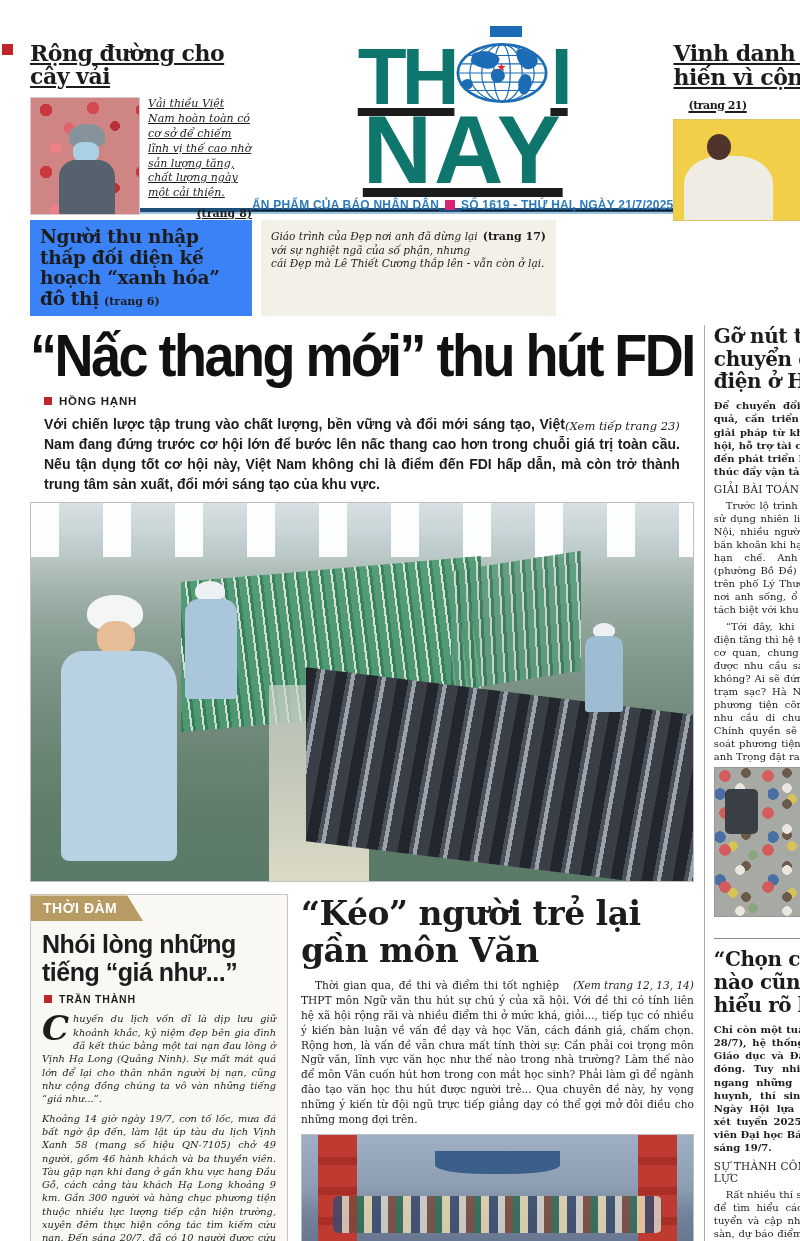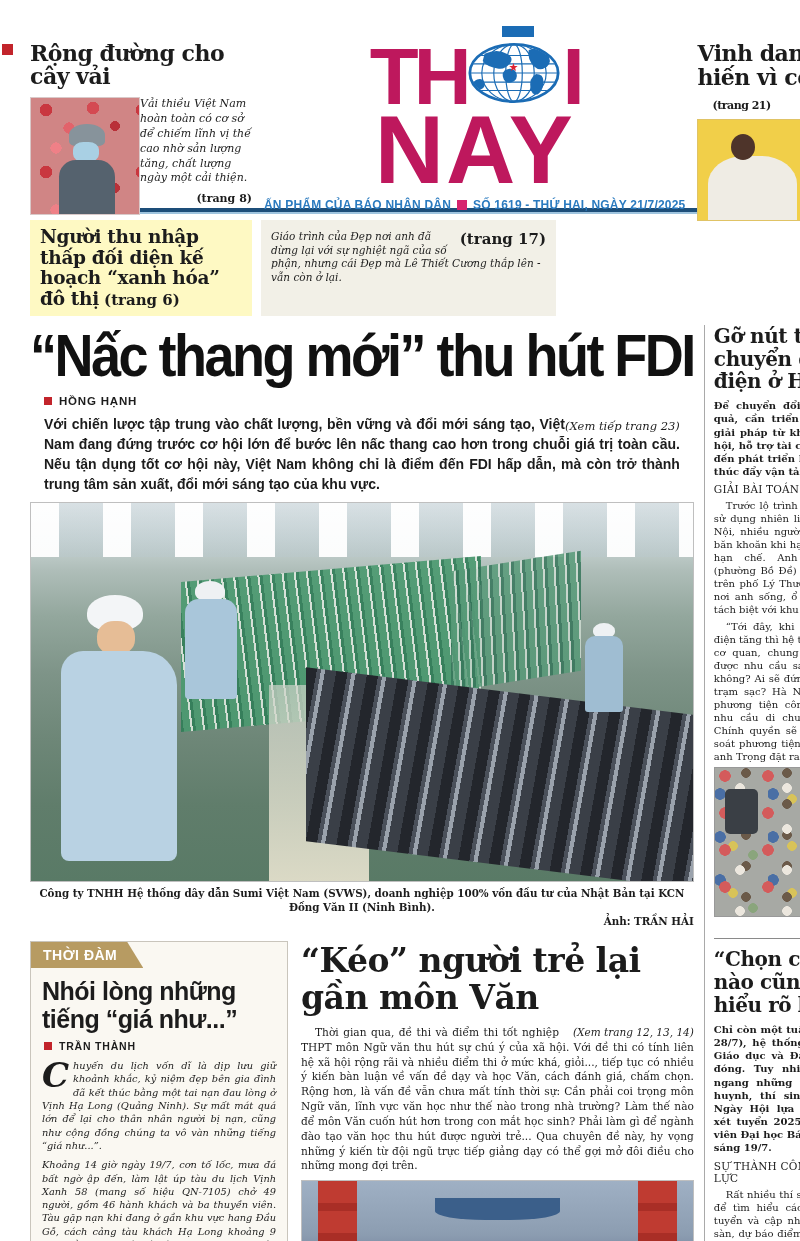--- a/index.html
+++ b/index.html
@@ -3,65 +3,65 @@
 <meta charset="utf-8">
 <style>
   * { margin:0; padding:0; box-sizing:border-box; }
   html,body { width:800px; height:1241px; background:#ffffff; }
   body { font-family:"DejaVu Serif","Liberation Serif",serif; color:#1c1c1c; overflow:hidden; }
   .page { position:relative; width:800px; height:1241px; padding:42px 30px 0 30px; }
 
   .corner-mark { position:absolute; left:2px; top:44px; width:11px; height:11px; background:#c2242b; }
 
   
-  .header-row { display:grid; grid-template-columns:222px 1fr 237px; column-gap:12px; height:161px; }
+  .header-row { display:grid; grid-template-columns:222px 1fr 237px; height:161px;text-decoration:underline; }
 
   .promo-left .promo-title { font-weight:bold; font-size:22px; line-height:1.05; letter-spacing:-0.5px; }
   .promo-left-body { display:flex; margin-top:9px; }
   .photo-lychee { flex:none; width:110px; height:118px; border:1px solid #d9c9c9;
     background-color:#d08585;
     background-image:
       radial-gradient(circle 9px at 15px 12px, #c9373f 70%, rgba(0,0,0,0) 71%),
       radial-gradient(circle 8px at 38px 30px, #e2636b 70%, rgba(0,0,0,0) 71%),
       radial-gradient(circle 9px at 62px 10px, #d44a52 70%, rgba(0,0,0,0) 71%),
       radial-gradient(circle 7px at 84px 28px, #b93038 70%, rgba(0,0,0,0) 71%),
       radial-gradient(circle 6px at 52px 44px, #3c7a44 70%, rgba(0,0,0,0) 71%),
       radial-gradient(circle 8px at 25px 50px, #ef8087 70%, rgba(0,0,0,0) 71%);
     background-size:96px 62px; position:relative; overflow:hidden; }
   .lychee-helmet { position:absolute; left:38px; top:26px; width:36px; height:22px; background:#87939b; border-radius:50% 50% 20% 20%; }
   .lychee-mask { position:absolute; left:42px; top:44px; width:26px; height:20px; background:#a9d0e4; border-radius:40%; }
   .lychee-jacket { position:absolute; left:28px; top:62px; width:56px; height:56px; background:#55626e; border-radius:30% 30% 0 0; }
-  .promo-caption { font-style:italic; font-size:11px; line-height:1.35; }
+  .promo-caption { font-style:italic; font-size:11px; line-height:1.35; padding-left:8px; }
   .page-ref { font-size:11px; font-weight:bold; font-style:normal; }
   .promo-caption .page-ref { display:block; text-align:right; margin-top:6px; }
 
   .masthead { text-align:center; }
-  .logo { color:#be185d; font-family:"Liberation Sans","DejaVu Sans",sans-serif; font-weight:bold; }
+  .logo { color:#0f766e; font-family:"Liberation Sans","DejaVu Sans",sans-serif; font-weight:bold; }
   .logo-l1 { display:flex; align-items:flex-end; justify-content:center; font-size:80px; line-height:0.8; letter-spacing:-5px; }
   .globe-wrap { position:relative; margin:0 2px; }
   .accent-dash { position:absolute; top:-16px; left:34px; width:32px; height:11px; background:#1b6cb5; }
   .logo-l2 { font-size:96px; line-height:0.82; letter-spacing:2px; margin-top:2px; }
   .pub-line { margin-top:8px; color:#2a7abf; font-family:"Liberation Sans","DejaVu Sans",sans-serif; font-weight:bold; font-size:12px; letter-spacing:0.2px; white-space:nowrap; }
   .pub-square { display:inline-block; width:10px; height:10px; background:#d6246e; margin:0 6px; vertical-align:-1px; }
 
   .promo-right .promo-title { font-weight:bold; font-size:22px; line-height:1.08; letter-spacing:-0.5px; }
   .promo-right .page-ref { font-weight:bold;margin-left:15px; }
   .photo-award { margin-top:6px; width:100%; height:102px; position:relative; background:#f1cf49; overflow:hidden; border:1px solid #e0c365; }
   .aw-man-head { position:absolute; left:14%; top:14%; width:24px; height:26px; background:#4e342a; border-radius:50%; }
   .aw-man-body { position:absolute; left:4%; top:36%; width:38%; height:70%; background:#efece4; border-radius:40% 40% 0 0; }
 
   .navy-rule { margin-top:5px; height:0; border-top:4px solid #1d4e79; border-bottom:2px solid #9fc4de; }
 
   
   .teaser-row { display:grid; grid-template-columns:222px 1fr 205px; column-gap:9px; margin-top:6px; }
   .teaser { padding:7px 10px 6px 10px; }
-  .teaser.beige { background:#fef9c3; }
+  .teaser.beige { background:#3b82f6; }
   .teaser.light { background:#f2f0e7; }
   .teaser-title { font-weight:bold; font-size:18.5px; line-height:1.12; letter-spacing:-0.3px; }
-  .teaser .page-ref { font-size:15px; }
+  .teaser .page-ref { font-size:11px; }
   .teaser-sub { font-style:italic; font-size:10.5px; line-height:1.3; margin-top:3px; }
   .teaser-sub .page-ref { float:right; }
   .t3 .page-ref { display:block; text-align:right; }
 
   
   .main-row { display:grid; grid-template-columns:1fr 207px; margin-top:9px; }
   .main-left { padding-right:10px; }
   .main-right { border-left:1px solid #a9a9a9; padding-left:9px; }
 
   .fdi-headline { font-family:"Liberation Sans","DejaVu Sans",sans-serif; font-weight:bold; font-size:54px; line-height:1.0; letter-spacing:-2.5px; color:#111; transform:scaleY(1.1); transform-origin:top left; white-space:nowrap; }
@@ -255,24 +255,20 @@
           </div>
         <div class="pm-worker2" data-interactable="false">
             <div class="cap"></div>
             <div class="torso"></div>
           </div>
         <div class="pm-worker3" data-interactable="false">
             <div class="cap"></div>
             <div class="torso"></div>
           </div>
       </div>
-      <div class="photo-caption" data-interactable="false">
-        <span data-interactable="false">Công ty TNHH Hệ thống dây dẫn Sumi Việt Nam (SVWS), doanh nghiệp 100% vốn đầu tư của Nhật Bản tại KCN Đồng Văn II (Ninh Bình).</span>
-        <span class="photo-credit" data-interactable="false">Ảnh: TRẦN HẢI</span>
-      </div>
 
       <div class="bottom-row" data-interactable="false">
         <div class="thoidam-box" data-interactable="false">
           <div class="thoidam-label" data-interactable="false">THỜI ĐÀM</div>
           <h2 class="thoidam-headline" data-interactable="false">Nhói lòng những tiếng “giá như...”</h2>
           <div class="byline" data-interactable="false">
             <span class="byline-sq" data-interactable="false"></span><span data-interactable="false">TRẦN THÀNH</span>
           </div>
           <p class="thoidam-para dropcap" data-interactable="false">Chuyến du lịch vốn dĩ là dịp lưu giữ khoảnh khắc, kỷ niệm đẹp bên gia đình đã kết thúc bằng một tai nạn đau lòng ở Vịnh Hạ Long (Quảng Ninh). Sự mất mát quá lớn để lại cho thân nhân người bị nạn, cũng như cộng đồng chúng ta vô vàn những tiếng “giá như...”.</p>
           <p class="thoidam-para" data-interactable="false">Khoảng 14 giờ ngày 19/7, cơn tố lốc, mưa đá bất ngờ ập đến, làm lật úp tàu du lịch Vịnh Xanh 58 (mang số hiệu QN-7105) chở 49 người, gồm 46 hành khách và ba thuyền viên. Tàu gặp nạn khi đang ở gần khu vực hang Đầu Gỗ, cách cảng tàu khách Hạ Long khoảng 9 km. Gần 300 người và hàng chục phương tiện thuộc nhiều lực lượng tiếp cận hiện trường, xuyên đêm thực hiện công tác tìm kiếm cứu nạn. Đến sáng 20/7, đã có 10 người được cứu sống, một người tử vong tại bệnh viện và gần 40 thi thể được tìm thấy. Khi gặp nạn, trên tàu có hơn 20 trẻ em, nạn nhân nhỏ nhất mới ba tuổi.</p>

